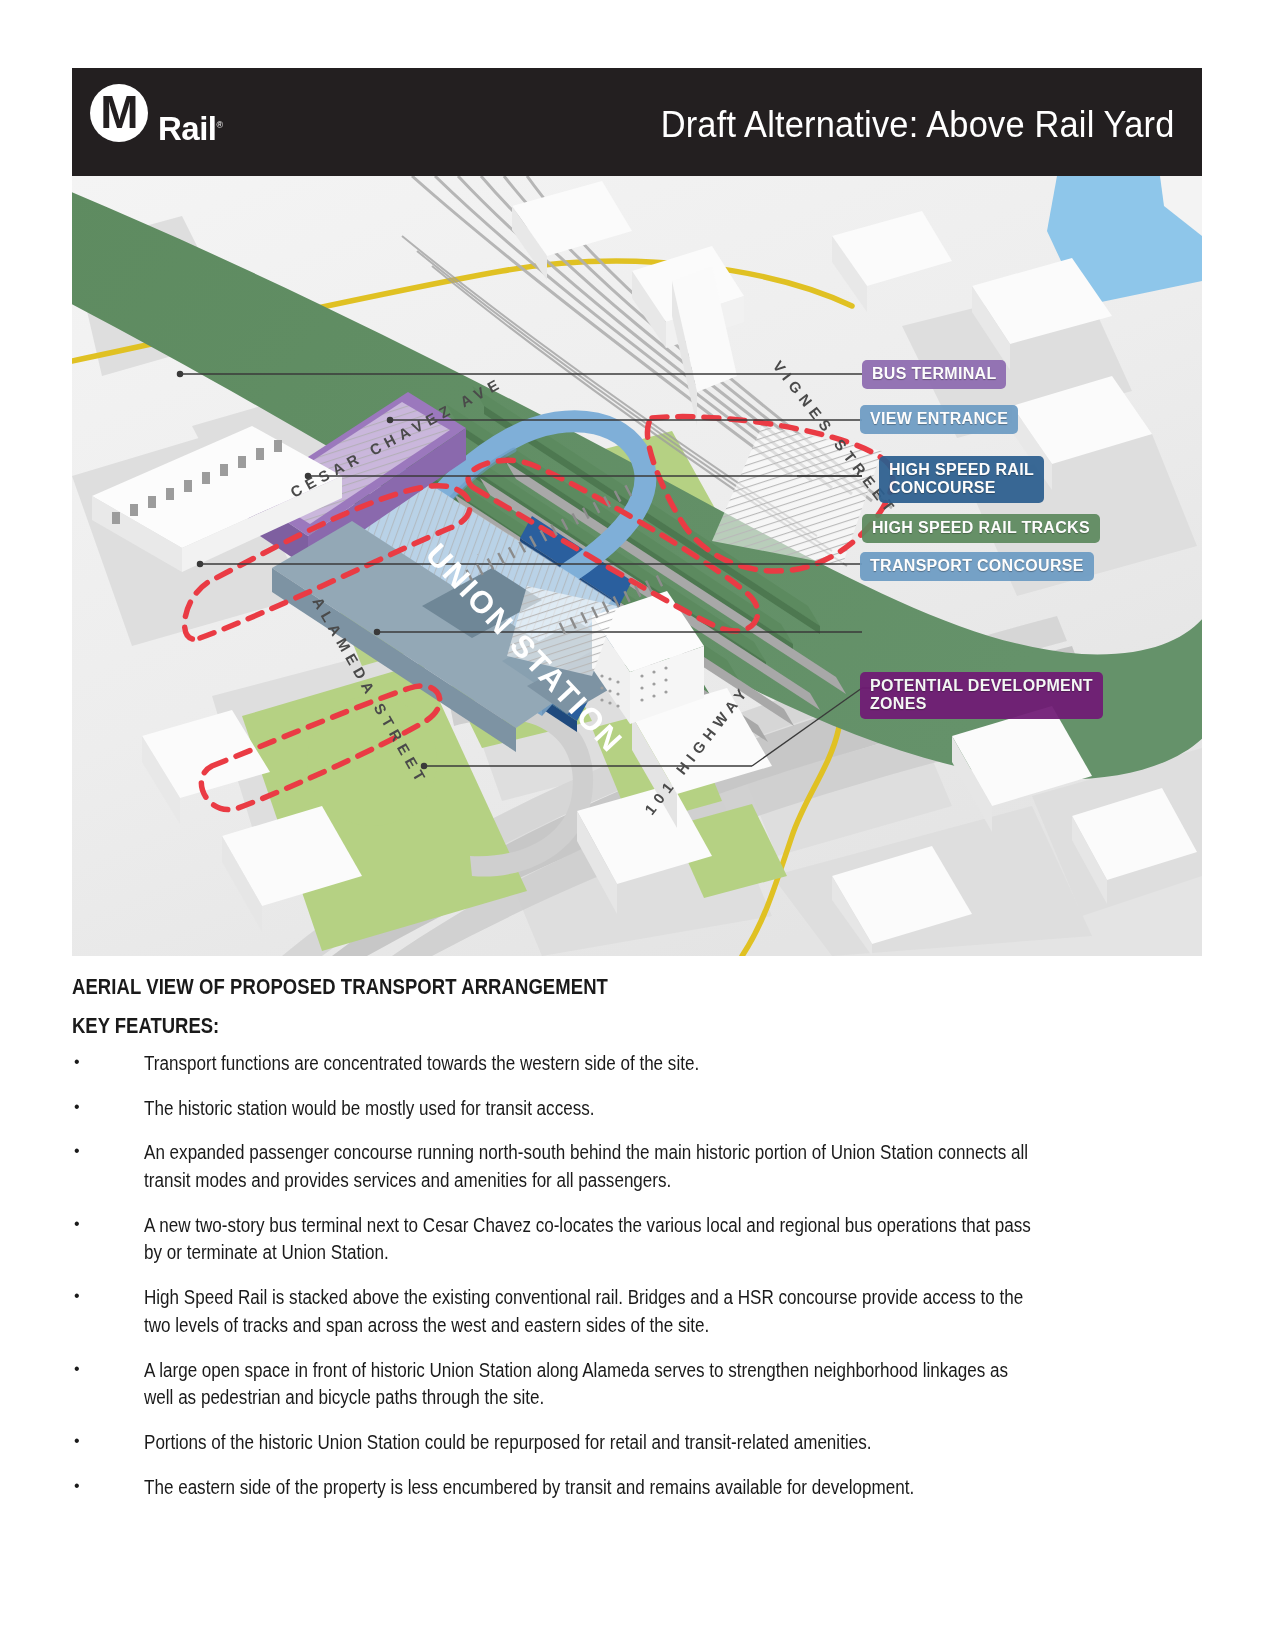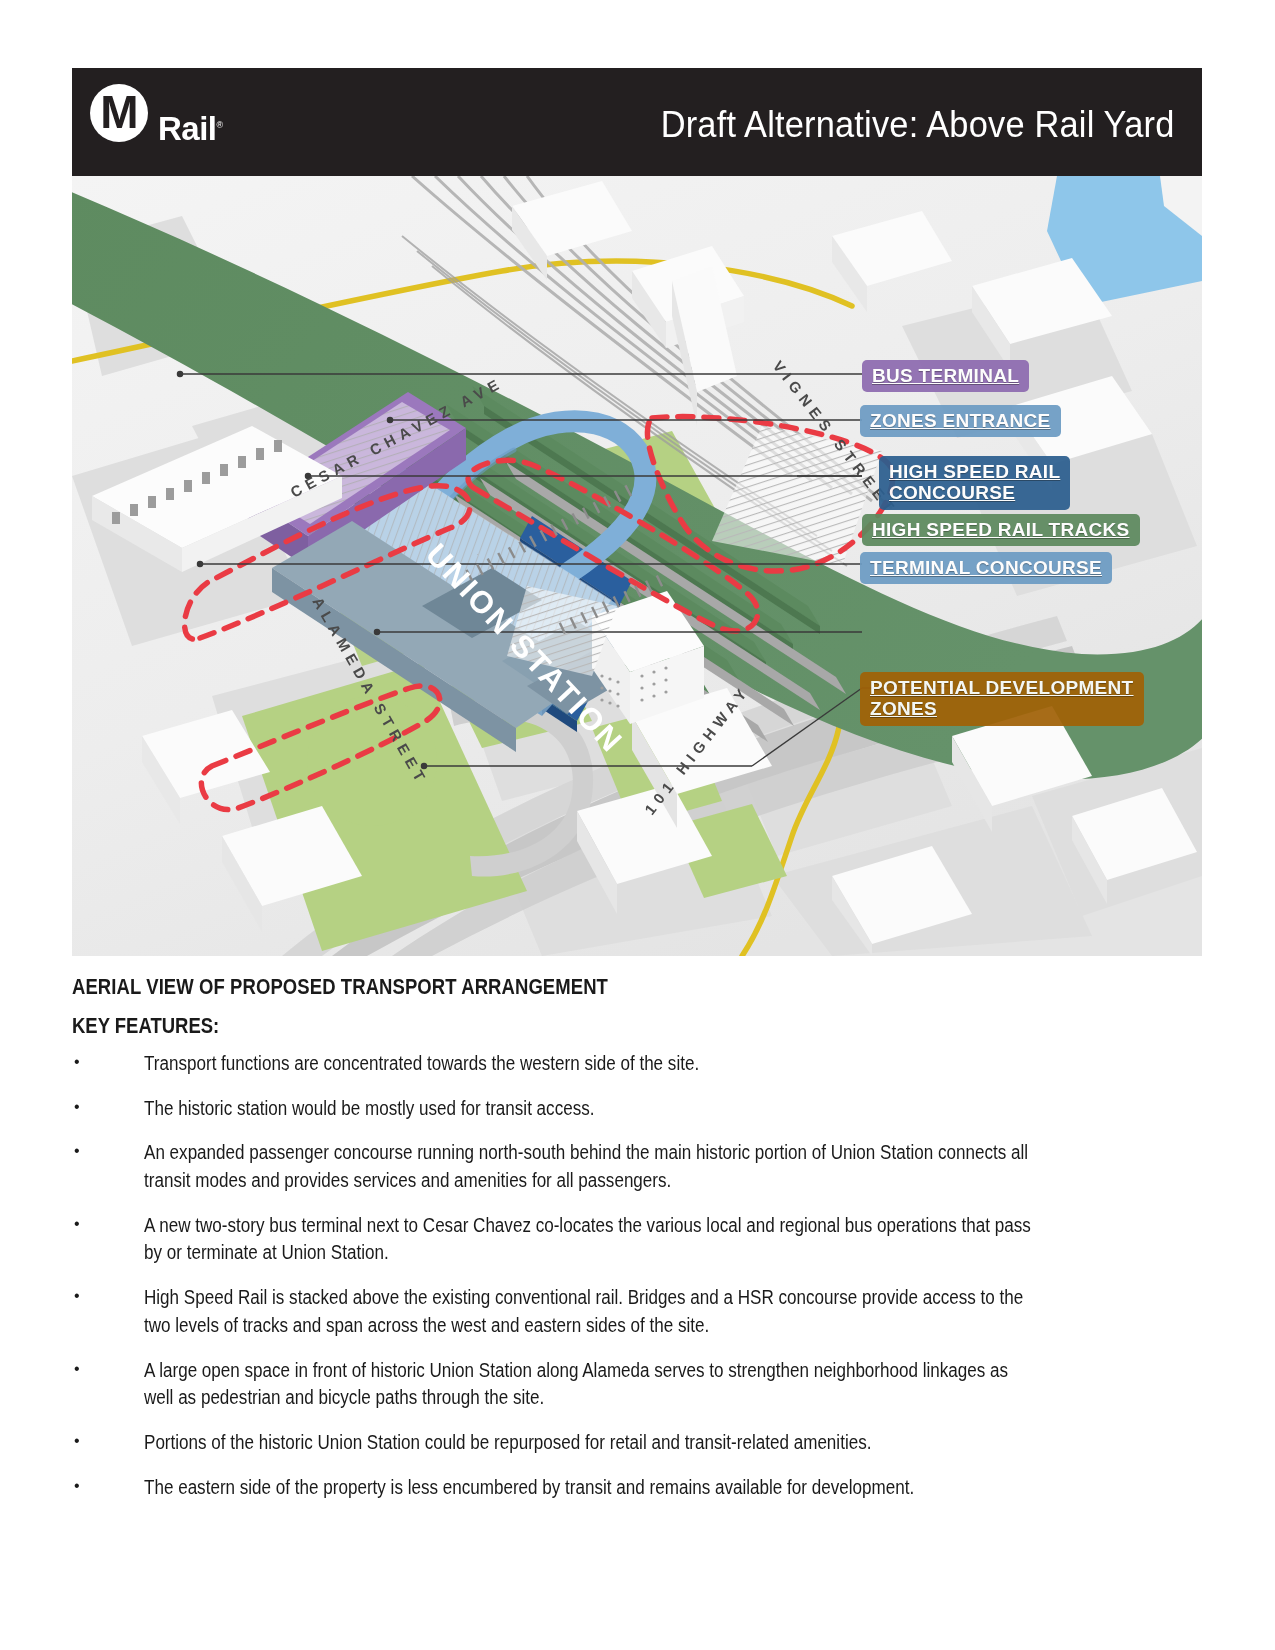--- a/index.html
+++ b/index.html
@@ -60,29 +60,28 @@
     background: #efefef;
   }
   .map svg { display: block; width: 1130px; height: 780px; }
 
   
   .callout {
     position: absolute;
     color: #ffffff;
     font-family: "Liberation Sans", sans-serif;
     font-weight: bold;
-    font-size: 19px;
+    font-size: 16px;
     letter-spacing: 0.3px;
     line-height: 1.12;
     padding: 5px 10px 6px 10px;
     border-radius: 5px;
     opacity: 0.93;
     text-shadow: 0 1px 1px rgba(0,0,0,0.35);
     white-space: pre-line;
-    text-decoration: underline;
   }
 
   
 
   
   .caption {
     position: absolute; left: 72px; top: 975px;
     font-size: 21.5px; font-weight: bold; color: #1a1a1a;
     letter-spacing: 0.1px;
     transform: scaleX(0.86); transform-origin: left center;
@@ -419,25 +418,25 @@
       <g>
         <text id="lbl-union" x="0" y="0" transform="translate(352,380) rotate(47)" fill="#ffffff" font-family="Liberation Sans, sans-serif" font-size="31" font-weight="bold" letter-spacing="2.5">UNION STATION</text>
         <text x="0" y="0" transform="translate(222,322) rotate(-28)" fill="#4a4a4a" font-family="Liberation Sans, sans-serif" font-size="15" font-weight="bold" letter-spacing="5.5">CESAR CHAVEZ AVE</text>
         <text x="0" y="0" transform="translate(240,425) rotate(60)" fill="#4a4a4a" font-family="Liberation Sans, sans-serif" font-size="15" font-weight="bold" letter-spacing="5.5">ALAMEDA STREET</text>
         <text x="0" y="0" transform="translate(700,190) rotate(52)" fill="#4a4a4a" font-family="Liberation Sans, sans-serif" font-size="15" font-weight="bold" letter-spacing="5.5">VIGNES STREET</text>
         <text x="0" y="0" transform="translate(580,640) rotate(-52)" fill="#4a4a4a" font-family="Liberation Sans, sans-serif" font-size="15" font-weight="bold" letter-spacing="5.5">101 HIGHWAY</text>
       </g>
     </svg>
 
     <div class="callout" style="left:790px; top:184px; background:#8e6bb0;">BUS TERMINAL</div>
-    <div class="callout" style="left:788px; top:229px; background:#6d9cc4;">ZONES ENTRANCE</div>
+    <div class="callout" style="left:788px; top:229px; background:#6d9cc4;">VIEW ENTRANCE</div>
     <div class="callout" style="left:790px; top:280px; background:#2c5f8f;margin-left:17px;">HIGH SPEED RAIL<br>CONCOURSE</div>
     <div class="callout" style="left:790px; top:338px; background:#5d8a5e;">HIGH SPEED RAIL TRACKS</div>
-    <div class="callout" style="left:788px; top:376px; background:#6d9cc4;">TERMINAL CONCOURSE</div>
-    <div class="callout" style="left:788px; top:496px; background:#a16207;">POTENTIAL DEVELOPMENT<br>ZONES</div>
+    <div class="callout" style="left:788px; top:376px; background:#6d9cc4;">TRANSPORT CONCOURSE</div>
+    <div class="callout" style="left:788px; top:496px; background:#701a75;">POTENTIAL DEVELOPMENT<br>ZONES</div>
   </div>
 
   <div class="caption">AERIAL VIEW OF PROPOSED TRANSPORT ARRANGEMENT</div>
   <div class="keyfeatures">KEY FEATURES:</div>
 
   <div class="bullets" id="bullet-list">
       <div class="bullet-row">
         <div class="bullet-dot">•</div>
         <div class="bullet-text">Transport functions are concentrated towards the western side of the site.</div>
       </div>

